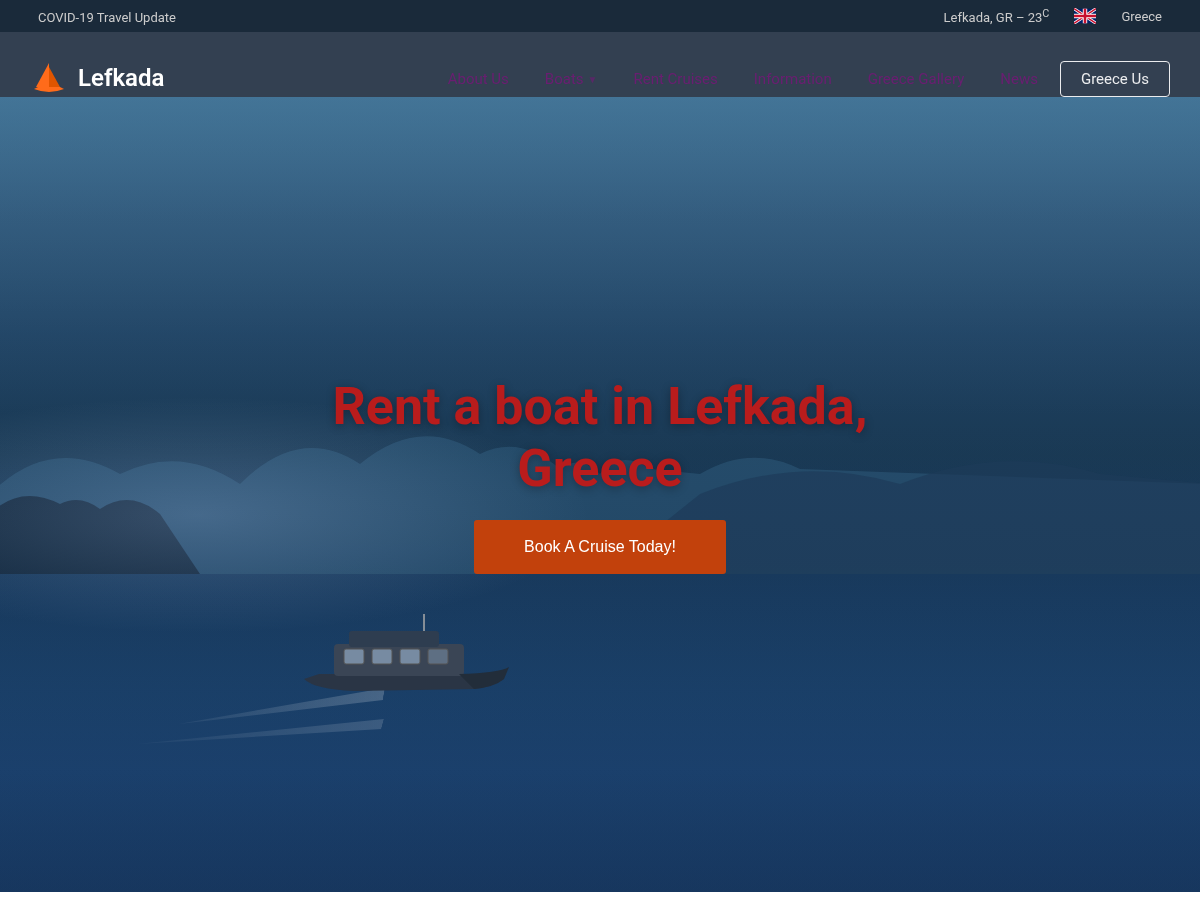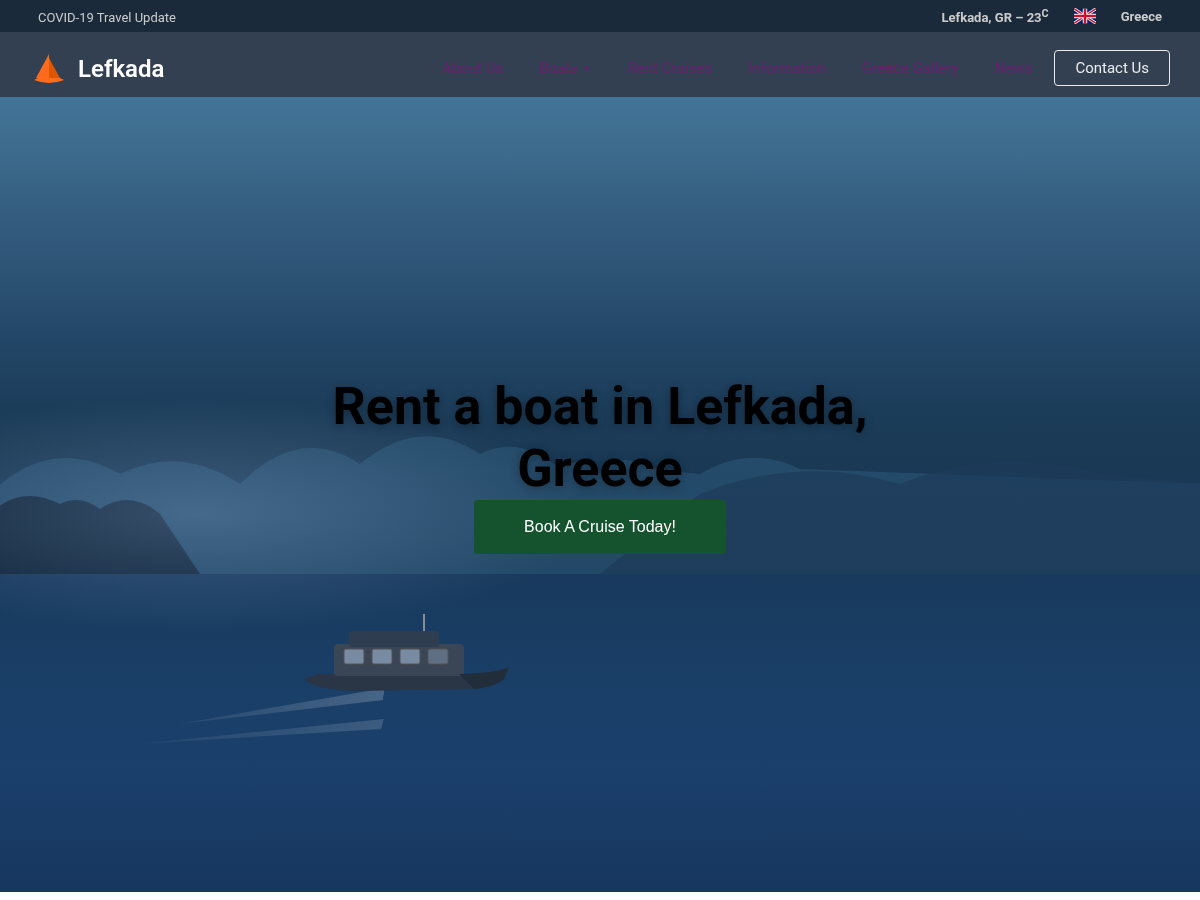--- a/index.html
+++ b/index.html
@@ -22,35 +22,34 @@
       justify-content: space-between;
       align-items: flex-end;
       position: relative;
       z-index: 10;
     }
 
     .top-bar-right {
       display: flex;
       align-items: center;
       gap: 25px;
-      font-weight: bold;
     }
 
     .flag-icon {
       width: 22px;
       height: 16px;
       display: inline-block;
     }
 
     
     .navbar {
       background: rgba(15, 30, 50, 0.85);
-      padding: 18px 30px;
-      display: flex;
-      align-items: flex-start;
+      padding: 0 30px;
+      display: flex;
+      align-items: flex-end;
       justify-content: space-between;
       height: 65px;
       position: relative;
       z-index: 10;
     }
 
     .logo {
       display: flex;
       align-items: center;
       gap: 10px;
@@ -204,37 +203,37 @@
     .hero-content {
       position: absolute;
       top: 35%;
       left: 50%;
       transform: translateX(-50%);
       text-align: center;
       width: 700px;
     }
 
     .hero-title {
-      color: #000000;
+      color: #b91c1c;
       font-size: 52px;
       font-weight: 700;
       line-height: 1.2;
-      margin-bottom: 0;
+      margin-bottom: 20px;
       text-shadow: 0 2px 10px rgba(0,0,0,0.3);
     }
 
     .hero-subtitle {
       color: #ff6b1a;
       font-size: 20px;
       font-weight: 400;
       margin-bottom: 36px;
     }
 
     .book-btn {
-      background: #14532d;
+      background: #c2410c;
       color: white;
       border: none;
       padding: 18px 50px;
       font-size: 16px;
       font-weight: 500;
       border-radius: 3px;
       cursor: pointer;
       display: inline-block;
     }
 
@@ -294,21 +293,21 @@
     <li>
       <a href="#">Information</a>
     </li>
     <li>
       <a href="#">Greece Gallery</a>
     </li>
     <li>
       <a href="#">News</a>
     </li>
     <li>
-      <a href="#" class="contact-btn">Contact Us</a>
+      <a href="#" class="contact-btn">Greece Us</a>
     </li>
   </ul>
 </nav>
 
 <div class="hero">
 
   <div class="hero-bg"></div>
   <div class="sky-overlay"></div>
 
   <svg class="mountains" viewBox="0 0 1200 180" preserveAspectRatio="none" xmlns="http://www.w3.org/2000/svg">

